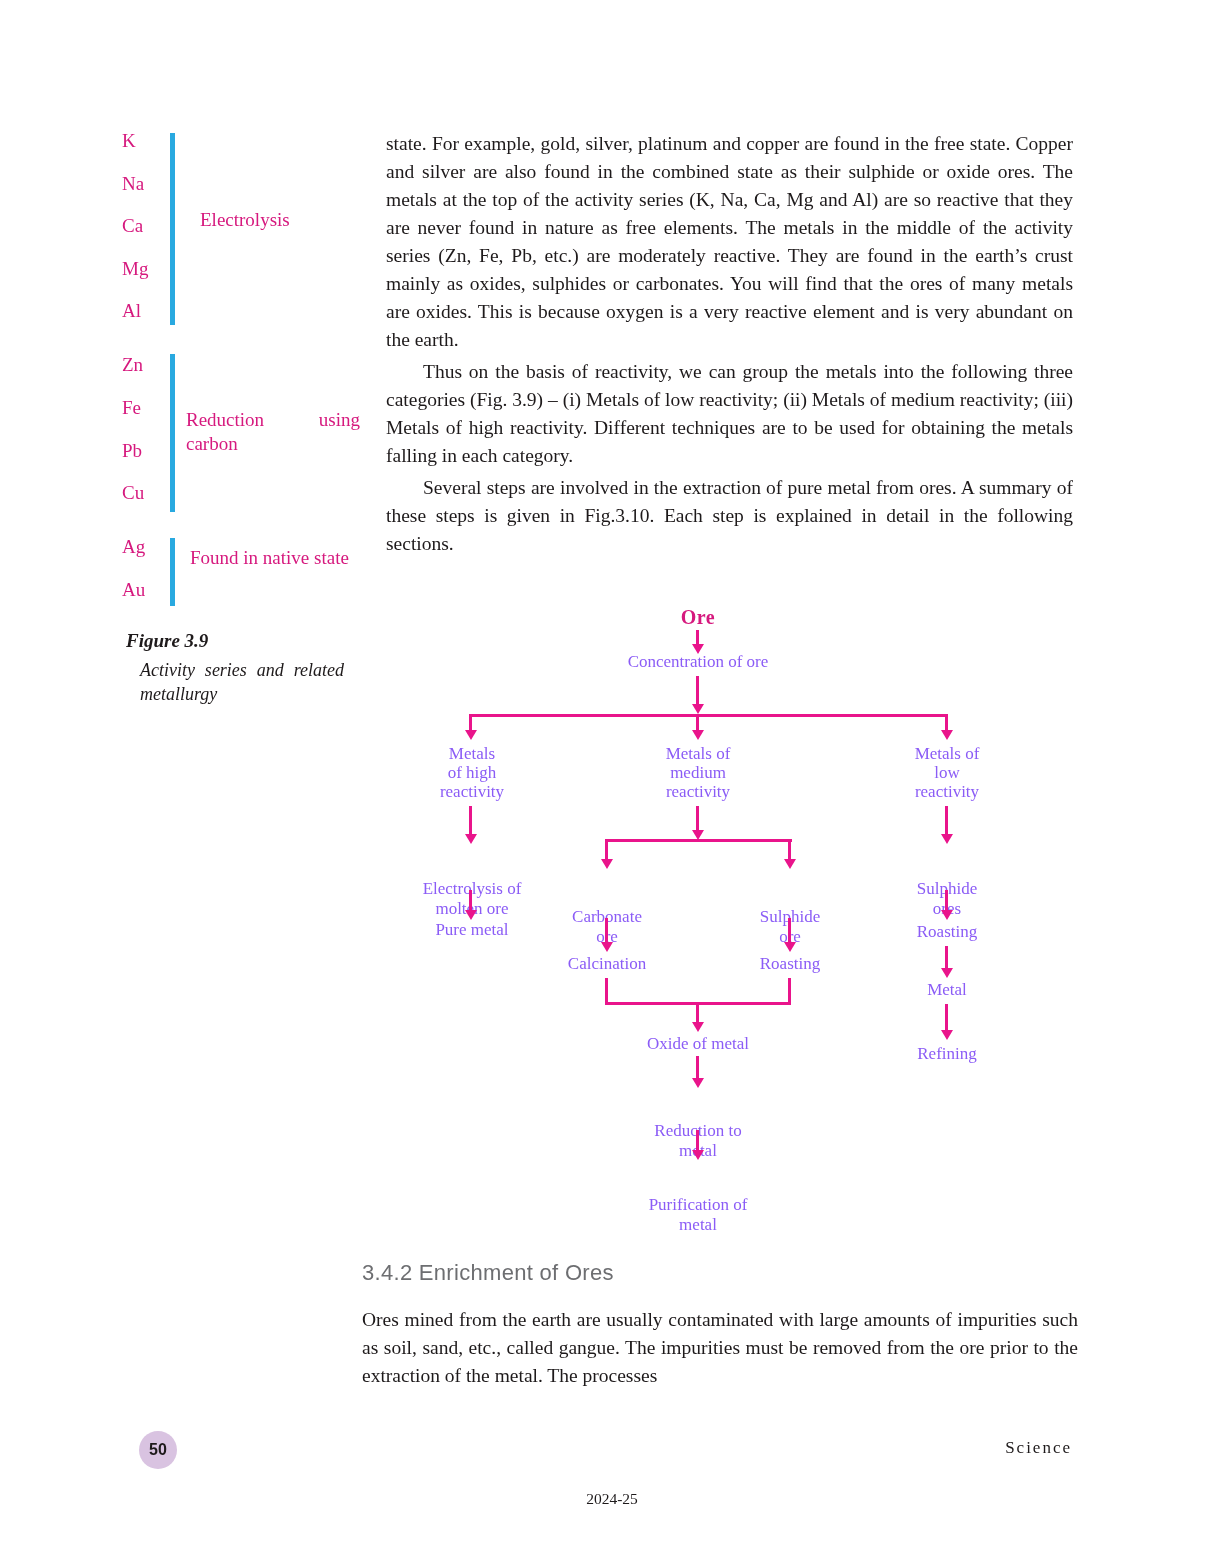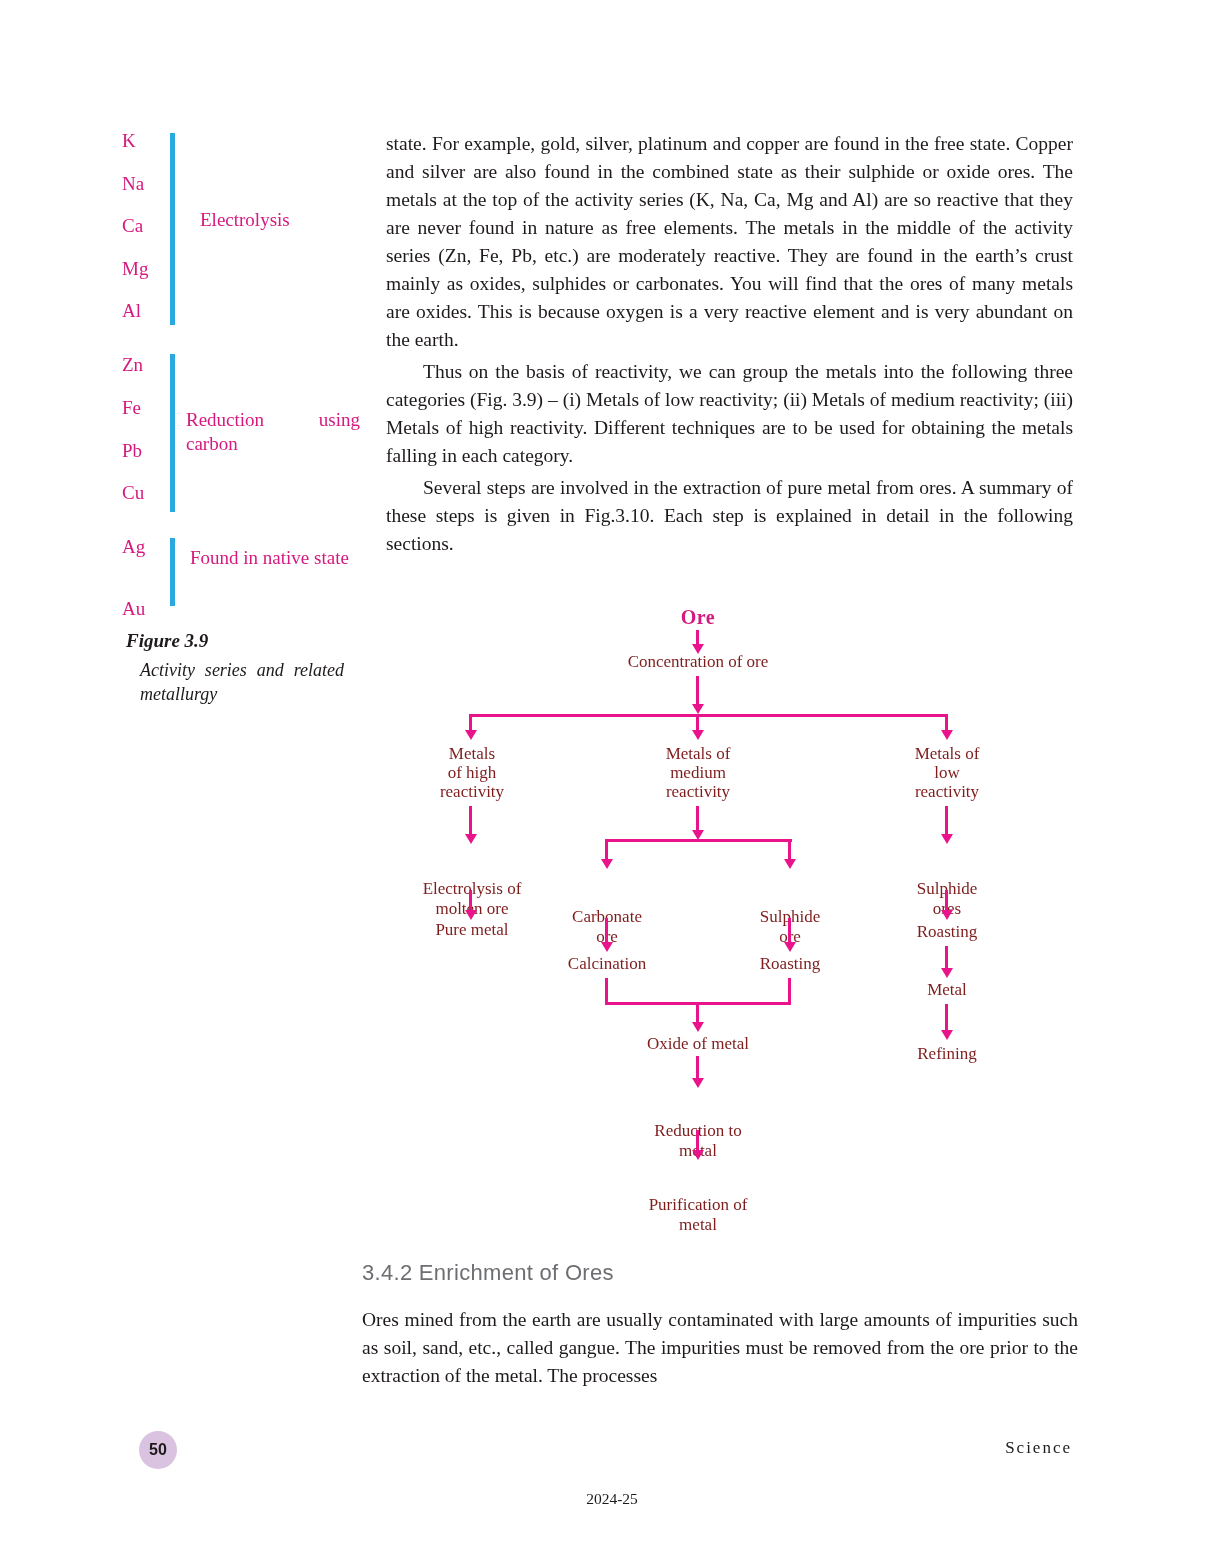--- a/index.html
+++ b/index.html
@@ -24,21 +24,21 @@
   .fig39-title { position:absolute; left:126px; top:630px; font-size:19px; font-weight:bold; font-style:italic; }
   .fig39-text  { position:absolute; left:140px; top:658px; width:204px; font-size:18px; font-style:italic; line-height:24px; text-align:justify; }
   
   .body-col { position:absolute; left:386px; top:130px; width:687px; font-size:19.5px; line-height:28px; text-align:justify; }
   .body-col p { margin:0; }
   .body-col p + p { margin-top:4px; }
   .indent { text-indent:37px; }
   
   .dnode {
     position:absolute; text-align:center; font-size:17px; line-height:19px;
-    white-space:pre-line; color:#7f1d1d;
+    white-space:pre-line; color:#8b5cf6;
   }
   .two-line { line-height:20px;margin-top:33px; }
   .ore-node {
     position:absolute; text-align:center; font-size:20px; font-weight:bold;
     color:var(--pink,#d6197e); letter-spacing:0.5px;
   }
   .vl { position:absolute; width:3px; background:var(--arrow,#e9148b); }
   .hl { position:absolute; height:3px; background:var(--arrow,#e9148b); }
   .ah { position:absolute; width:0; height:0;
         border-left:6px solid transparent; border-right:6px solid transparent;
@@ -79,21 +79,21 @@
   <div class="side-label" style="left:200px;top:208px">Electrolysis</div>
 
   <div class="el-symbol" style="top:354px">Zn</div>
   <div class="el-symbol" style="top:397px">Fe</div>
   <div class="el-symbol" style="top:440px">Pb</div>
   <div class="el-symbol" style="top:482px">Cu</div>
   <div class="series-bar" style="top:354px;height:158px"></div>
   <div class="side-label" style="left:186px;top:408px;width:174px">Reduction using carbon</div>
 
   <div class="el-symbol" style="top:536px">Ag</div>
-  <div class="el-symbol" style="top:598px">Au</div>
+  <div class="el-symbol" style="top:579px">Au</div>
   <div class="series-bar" style="top:538px;height:68px"></div>
   <div class="side-label" style="left:190px;top:546px;width:172px">Found in native state</div>
 
   <div class="fig39-title">Figure 3.9</div>
   <div class="fig39-text">Activity series and related metallurgy</div>
 
   <div class="body-col">
     <p>state. For example, gold, silver, platinum and copper are found in the free state. Copper and silver are also found in the combined state as their sulphide or oxide ores. The metals at the top of the activity series (K, Na, Ca, Mg and Al) are so reactive that they are never found in nature as free elements. The metals in the middle of the activity series (Zn, Fe, Pb, etc.) are moderately reactive. They are found in the earth’s crust mainly as oxides, sulphides or carbonates. You will find that the ores of many metals are oxides. This is because oxygen is a very reactive element and is very abundant on the earth.</p>
     <p class="indent">Thus on the basis of reactivity, we can group the metals into the following three categories (Fig. 3.9) – (i) Metals of low reactivity; (ii) Metals of medium reactivity; (iii) Metals of high reactivity. Different techniques are to be used for obtaining the metals falling in each category.</p>
     <p class="indent">Several steps are involved in the extraction of pure metal from ores. A summary of these steps is given in Fig.3.10. Each step is explained in detail in the following sections.</p>

